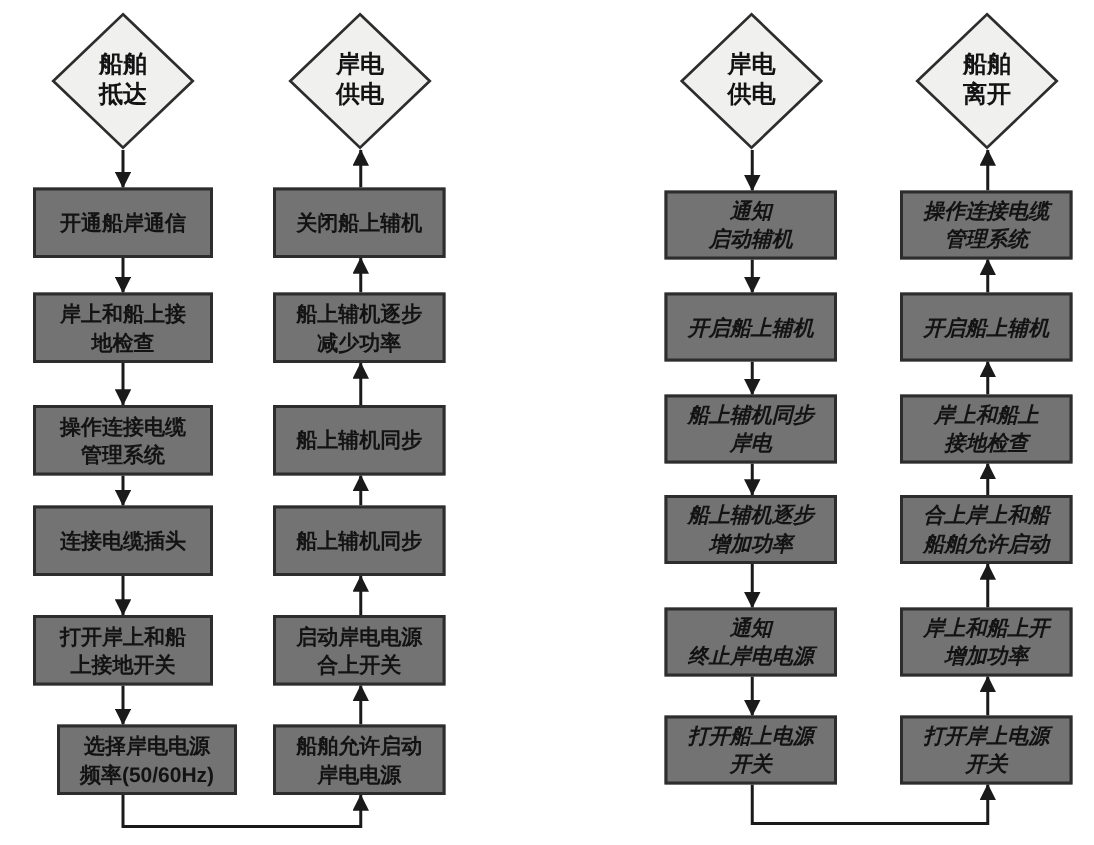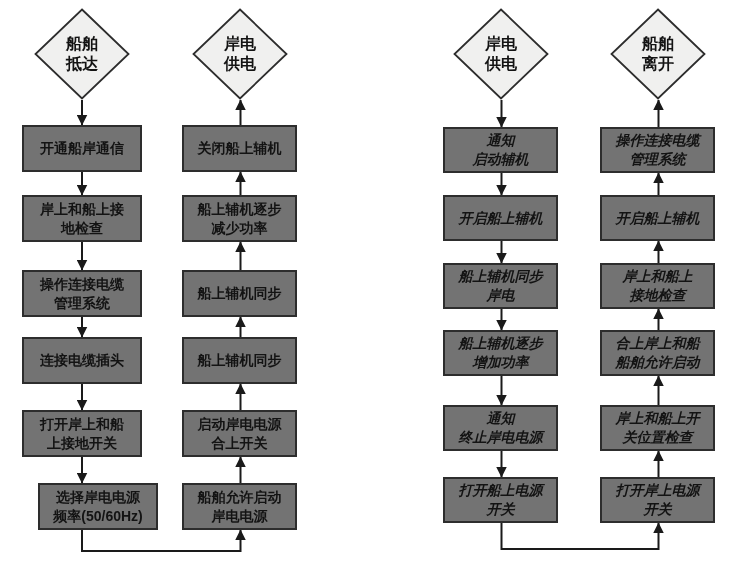--- a/index.html
+++ b/index.html
@@ -139,17 +139,17 @@
 离开</span>
   </div>
   <div class="node w117 gB" style="left:600px;top:127px"><span>操作连接电缆
 管理系统</span></div>
   <div class="node w117 gB" style="left:600px;top:195px"><span>开启船上辅机</span></div>
   <div class="node w117 gB" style="left:600px;top:263px"><span>岸上和船上
 接地检查</span></div>
   <div class="node w117 gB" style="left:600px;top:330px"><span>合上岸上和船
 船舶允许启动</span></div>
   <div class="node w117 gB" style="left:600px;top:405px"><span>岸上和船上开
-关位置检查</span></div>
+增加功率</span></div>
   <div class="node w117 gB" style="left:600px;top:477px"><span>打开岸上电源
 开关</span></div>
 
 </div>
 
 </body></html>

